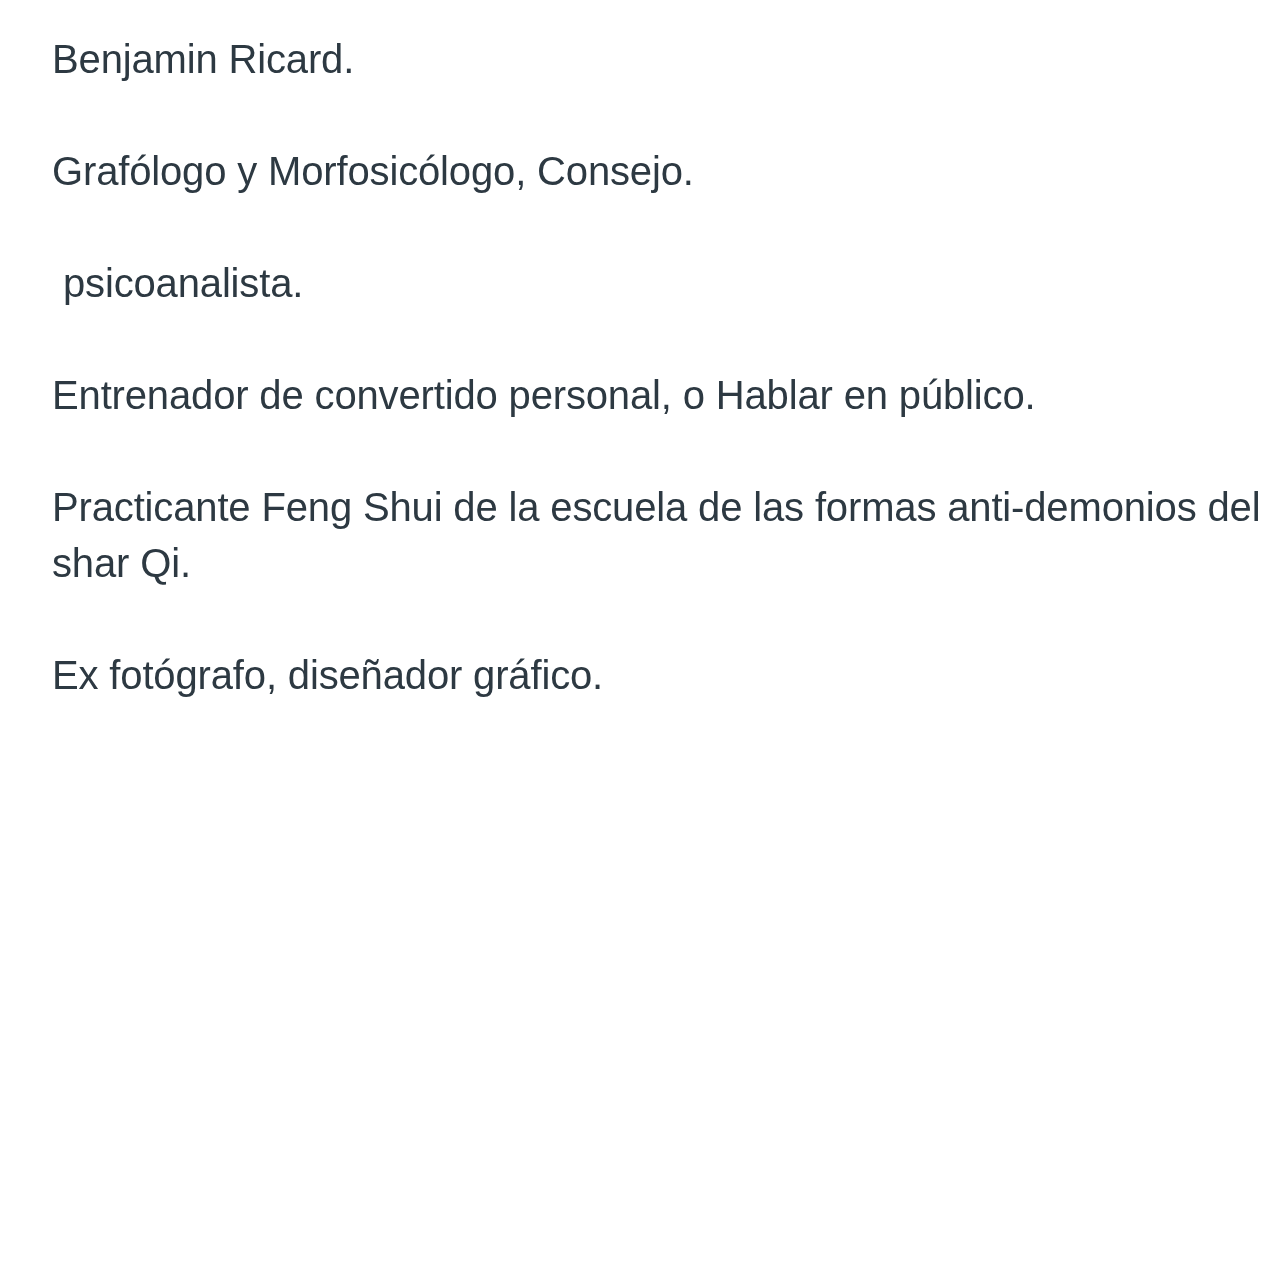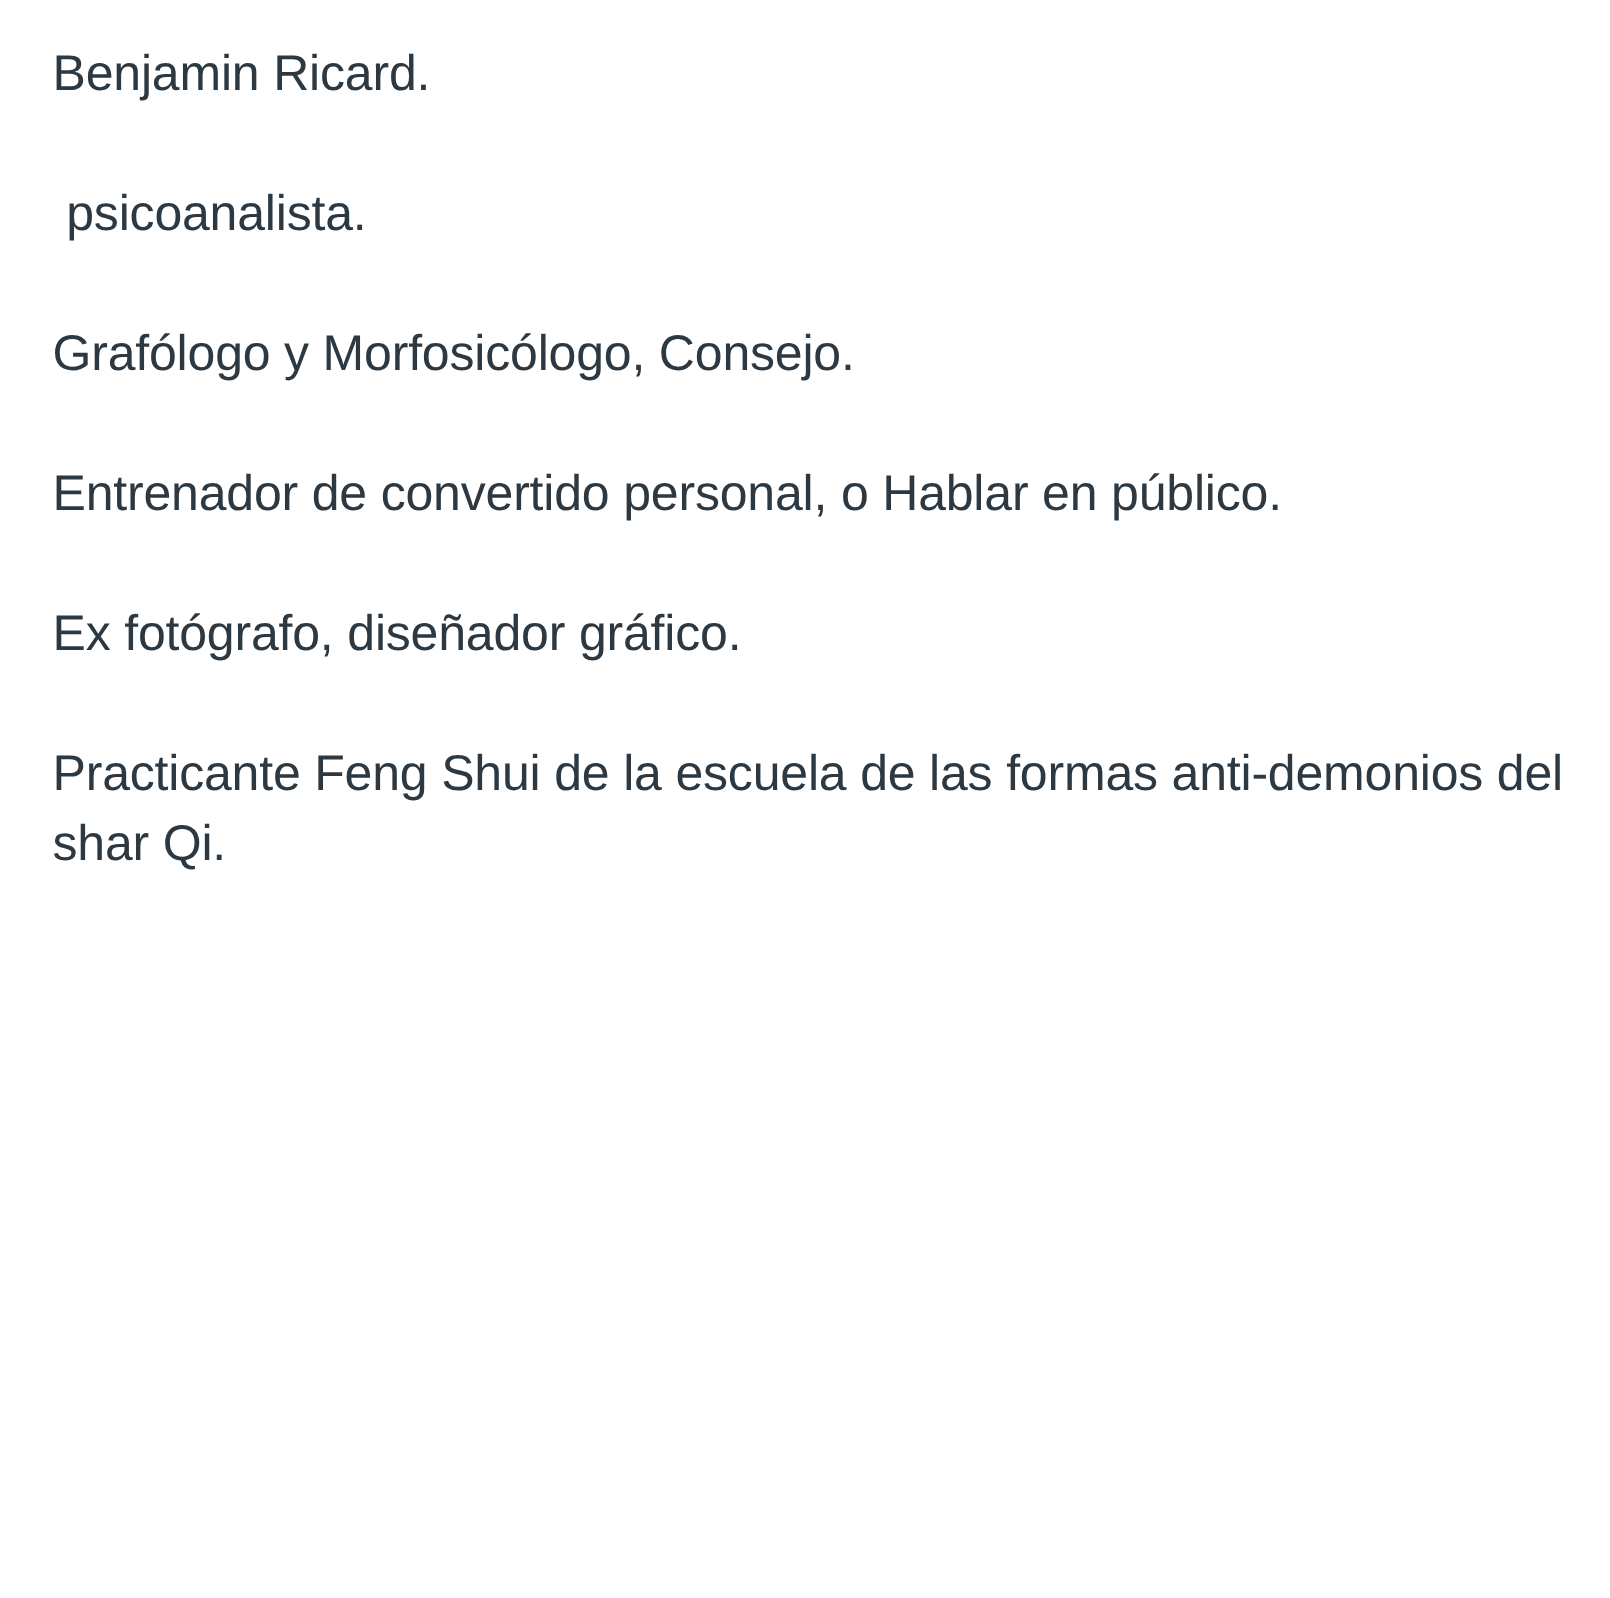--- a/index.html
+++ b/index.html
@@ -14,27 +14,27 @@
     font-family: "Liberation Sans", sans-serif;
   }
   .bio-text {
     padding: 31px 20px 0 42px;
     font-size: 40px;
     line-height: 56px;
     letter-spacing: -0.15px;
     color: #2d3942;
   }
   .bio-text p {
-    margin: 0 0 56px 0;
+    margin: 0 0 56px 10px;
     white-space: pre-wrap; 
   }
 </style>
 </head>
 <body style="background: rgb(255, 255, 255);">
 
 <div class="bio-text" style="color: rgb(45, 57, 66);">
   <p>Benjamin Ricard.</p>
+  <p>Grafólogo y Morfosicólogo, Consejo.</p>
   <p> psicoanalista.</p>
-  <p>Grafólogo y Morfosicólogo, Consejo.</p>
   <p>Entrenador de convertido personal, o Hablar en público.</p>
+  <p>Practicante Feng Shui de la escuela de las formas anti-demonios del shar Qi.</p>
   <p>Ex fotógrafo, diseñador gráfico.</p>
-  <p>Practicante Feng Shui de la escuela de las formas anti-demonios del shar Qi.</p>
 </div>
 
 </body></html>

